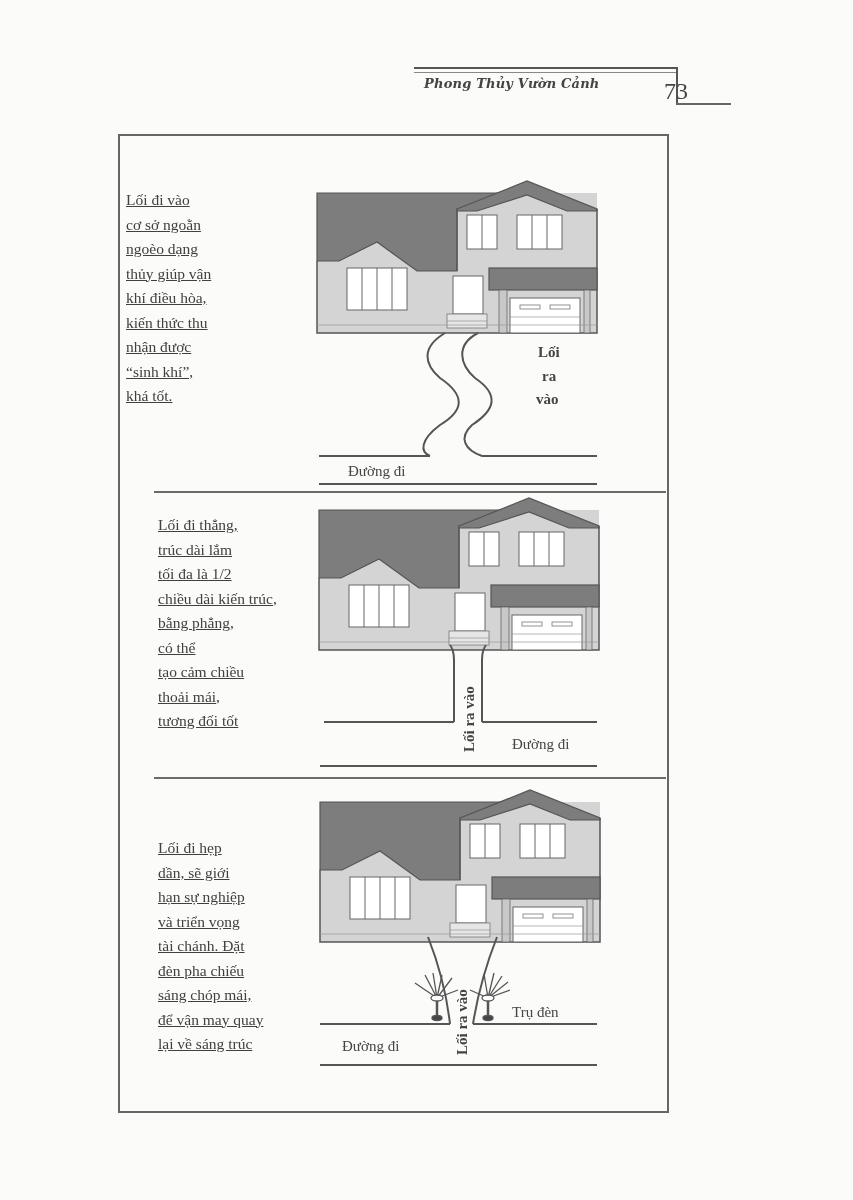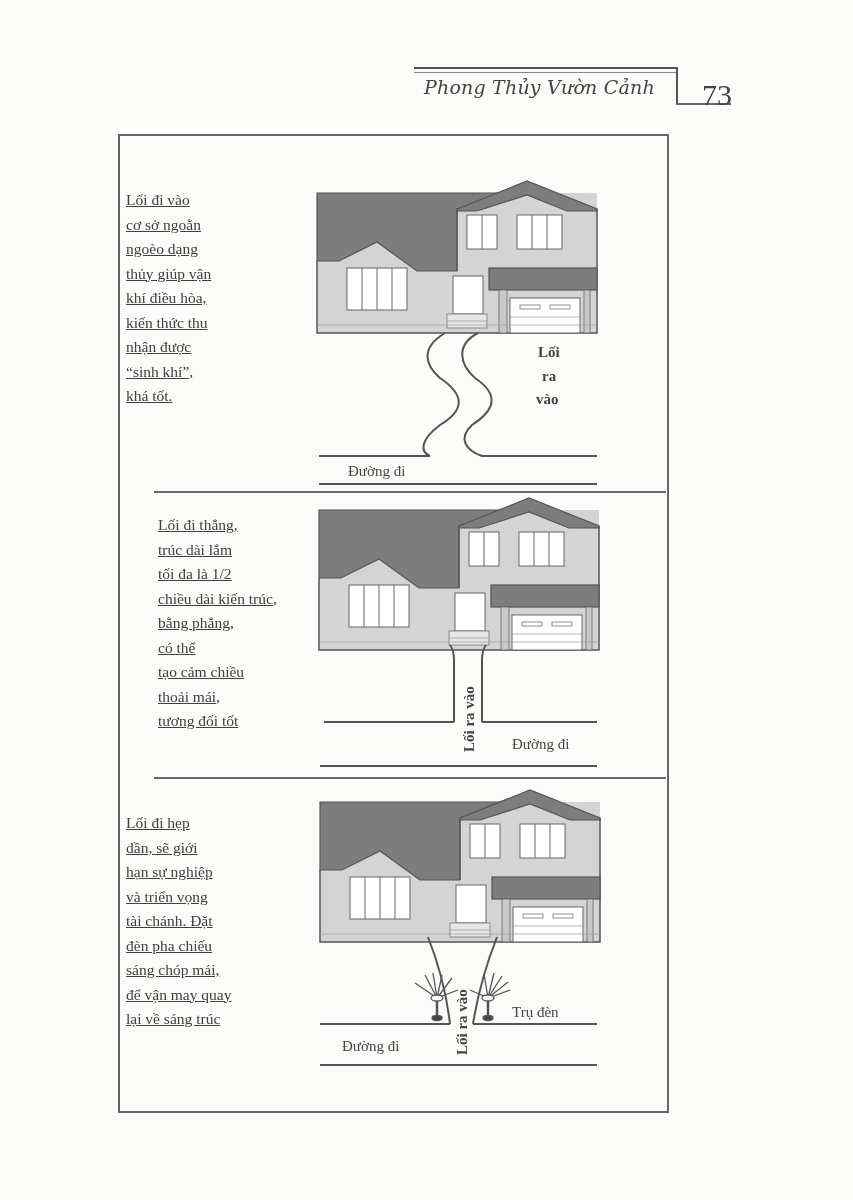--- a/index.html
+++ b/index.html
@@ -17,26 +17,26 @@
   .header .rule-vert {
     position: absolute; left: 676px; top: 67px; width: 3px; height: 38px;
     border-left: 2px solid #555;
   }
   .header .rule-bottom {
     position: absolute; left: 676px; top: 103px; width: 55px; height: 2px;
     border-top: 2px solid #666;
   }
   .header .title {
     position: absolute; left: 424px; top: 76px;
-    font-family: "DejaVu Serif", serif; font-style: italic; font-weight: normal;
-    font-size: 19px; color: #444; letter-spacing: 0.2px;
+    font-family: "DejaVu Serif", serif; font-style: italic; font-weight: bold;
+    font-size: 13px; color: #444; letter-spacing: 0.2px;
   }
   .header .page-num {
-    position: absolute; left: 702px; top: 78px;
-    font-family: "Liberation Serif", serif; font-size: 30px; color: #444;
+    position: absolute; left: 664px; top: 78px;
+    font-family: "Liberation Serif", serif; font-size: 24px; color: #444;
   }
   .frame {
     position: absolute; left: 118px; top: 134px; width: 551px; height: 979px;
     border: 2px solid #666; box-sizing: border-box;
   }
   .divider {
     position: absolute; height: 2px; background: #6a6a6a;
   }
   .caption {
     position: absolute; left: 126px;
@@ -79,21 +79,21 @@
   <div>trúc dài lắm</div>
   <div>tối đa là 1/2</div>
   <div>chiều dài kiến trúc,</div>
   <div>bằng phẳng,</div>
   <div>có thể</div>
   <div>tạo cảm chiều</div>
   <div>thoải mái,</div>
   <div>tương đối tốt</div>
 </div>
 
-<div class="caption" style="top:811px;">
+<div class="caption" style="top:836px;margin-left:32px;">
   <div>Lối đi hẹp</div>
   <div>dần, sẽ giới</div>
   <div>hạn sự nghiệp</div>
   <div>và triển vọng</div>
   <div>tài chánh. Đặt</div>
   <div>đèn pha chiếu</div>
   <div>sáng chóp mái,</div>
   <div>để vận may quay</div>
   <div>lại về sáng trúc</div>
 </div>

